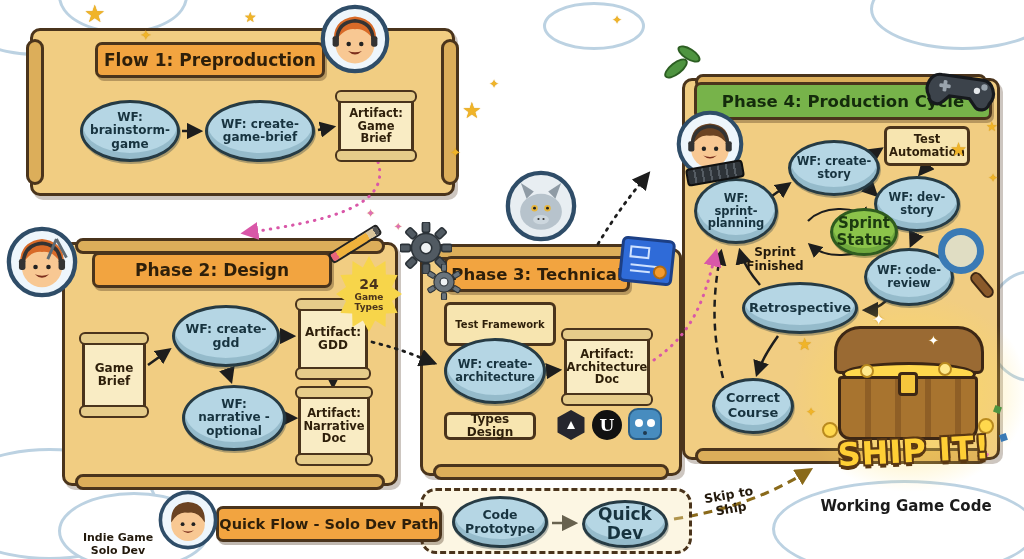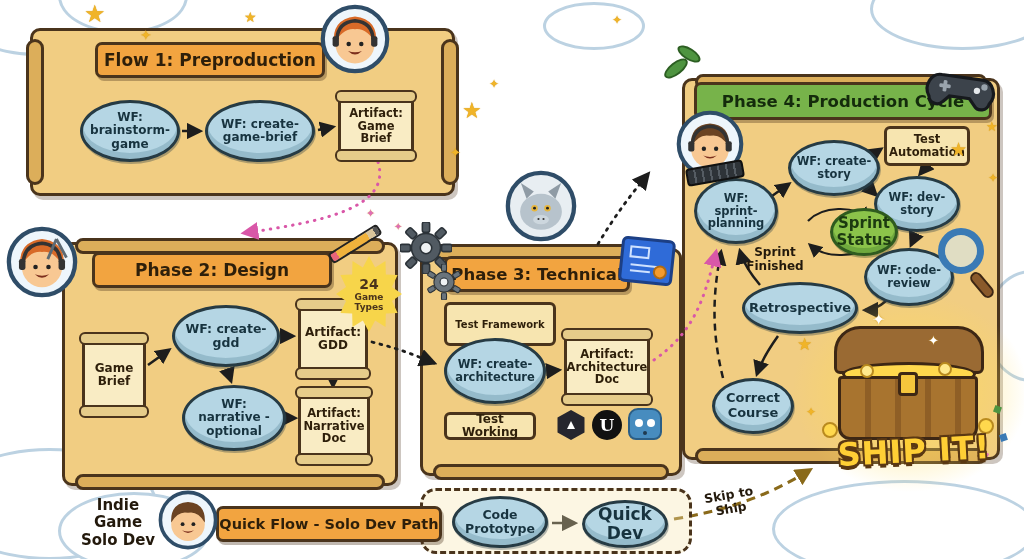--- a/index.html
+++ b/index.html
@@ -251,21 +251,21 @@
 </div>
 <div class="abs" style="left:620px;top:238px;width:54px;height:46px;background:#2f6bd8;border:3px solid #1c3f85;border-radius:6px;z-index:5;transform:rotate(6deg)">
   <div style="position:absolute;left:6px;top:6px;width:20px;height:12px;border:2px solid #cfe2ff"></div>
   <div style="position:absolute;left:8px;top:24px;width:28px;height:2px;background:#cfe2ff"></div>
   <div style="position:absolute;left:8px;top:30px;width:20px;height:2px;background:#cfe2ff"></div>
   <div style="position:absolute;right:3px;bottom:3px;width:14px;height:14px;background:#f59b2d;border-radius:50%;border:2px solid #b06a12"></div>
 </div>
 <div class="rectnode" style="left:444px;top:302px;width:112px;height:44px;font-size:10px">Test Framework</div>
 <div class="ell" style="left:444px;top:338px;width:102px;height:66px;font-size:11.5px">WF: create-architecture</div>
 <div class="scrollnode" style="left:564px;top:332px;width:86px;height:70px;font-size:11.5px">Artifact: Architecture Doc</div>
-<div class="rectnode" style="left:444px;top:412px;width:92px;height:28px;font-size:12px">Test Working</div>
+<div class="rectnode" style="left:444px;top:412px;width:92px;height:28px;font-size:12px">Types Design</div>
 <div class="abs" style="left:556px;top:410px;width:30px;height:30px;background:#26262e;z-index:4;
             clip-path:polygon(50% 0%,95% 25%,95% 75%,50% 100%,5% 75%,5% 25%)">
   <div style="position:absolute;left:11px;top:11px;width:8px;height:8px;background:#fff;clip-path:polygon(50% 0,100% 100%,0 100%)"></div>
 </div>
 <div class="abs" style="left:592px;top:410px;width:30px;height:30px;background:#111;border-radius:50%;color:#fff;display:flex;align-items:center;justify-content:center;font-weight:bold;font-size:17px;z-index:4;font-family:'DejaVu Serif',serif">U</div>
 <div class="abs" style="left:628px;top:408px;width:34px;height:32px;background:#478cbf;border-radius:10px 10px 8px 8px;border:2px solid #2b5e86;z-index:4">
   <div style="position:absolute;left:5px;top:9px;width:8px;height:8px;background:#fff;border-radius:50%"></div>
   <div style="position:absolute;right:5px;top:9px;width:8px;height:8px;background:#fff;border-radius:50%"></div>
   <div style="position:absolute;left:13px;top:21px;width:4px;height:4px;background:#1e3a50;border-radius:50%"></div>
 </div>
@@ -320,21 +320,21 @@
 <div class="avatar" style="left:158px;top:490px;width:60px;height:60px">
   <svg viewBox="0 0 100 100">
     <circle cx="50" cy="50" r="46" fill="#eef6fc" stroke="#2f4d68" stroke-width="6"></circle>
     <circle cx="50" cy="57" r="28" fill="#f8c893"></circle>
     <path d="M22,54 Q20,22 50,20 Q80,22 78,54 Q66,34 50,38 Q34,34 22,54 Z" fill="#6b4322"></path>
     <circle cx="41" cy="57" r="3.2" fill="#222"></circle>
       <circle cx="59" cy="57" r="3.2" fill="#222"></circle>
     <path d="M40,67 Q50,76 60,67 Q50,71 40,67 Z" fill="#7c2f1d"></path>
   </svg>
 </div>
-<div class="label" style="left:78px;top:497px;width:80px;font-size:15px">Indie Game Solo Dev</div>
+<div class="label" style="left:78px;top:532px;width:80px;font-size:11px">Indie Game Solo Dev</div>
 <div class="banner" style="left:216px;top:506px;width:226px;height:36px;font-size:14.5px">
   <span>Quick Flow - Solo Dev Path</span>
 </div>
 <div class="dashedbox" style="left:420px;top:488px;width:272px;height:66px"></div>
 <div class="ell" style="left:452px;top:496px;width:96px;height:52px;font-size:12.5px">Code Prototype</div>
 <div class="ell" style="left:582px;top:500px;width:86px;height:48px;font-size:17px">Quick Dev</div>
 <div class="label" style="left:688px;top:488px;width:84px;font-size:12.5px;transform:rotate(-10deg)">Skip to Ship</div>
 
 <div class="abs" style="left:792px;top:292px;width:236px;height:200px;z-index:2;border-radius:50%;
             background:radial-gradient(closest-side,rgba(255,220,90,.85),rgba(255,220,90,0))"></div>
@@ -349,13 +349,14 @@
   <div style="position:absolute;left:2px;top:104px;width:16px;height:16px;background:#ffd84d;border-radius:50%;border:2px solid #b98a1e"></div>
   <div style="position:absolute;left:158px;top:100px;width:16px;height:16px;background:#ffd84d;border-radius:50%;border:2px solid #b98a1e"></div>
   <div class="star" style="left:52px;top:-6px;font-size:16px;color:#fff;text-shadow:0 0 2px #c98f12">✦</div>
   <div class="star" style="left:108px;top:16px;font-size:13px;color:#fff;text-shadow:0 0 2px #c98f12">✦</div>
 </div>
 <div class="abs" style="left:994px;top:406px;width:7px;height:7px;background:#4e9440;transform:rotate(20deg);z-index:4"></div>
 <div class="abs" style="left:1000px;top:434px;width:7px;height:7px;background:#3a7ab5;transform:rotate(-18deg);z-index:4"></div>
 <div class="abs" style="left:982px;top:452px;width:6px;height:6px;background:#e06db8;transform:rotate(30deg);z-index:4"></div>
 <div class="shiptext" style="left:824px;top:432px;width:180px;font-size:32px">SHIP IT!</div>
 <div class="label" style="left:804px;top:498px;width:204px;font-size:15px;color:#1b1b1b">
+  <div>Working Game Code</div>
 </div>
 
 </body></html>

